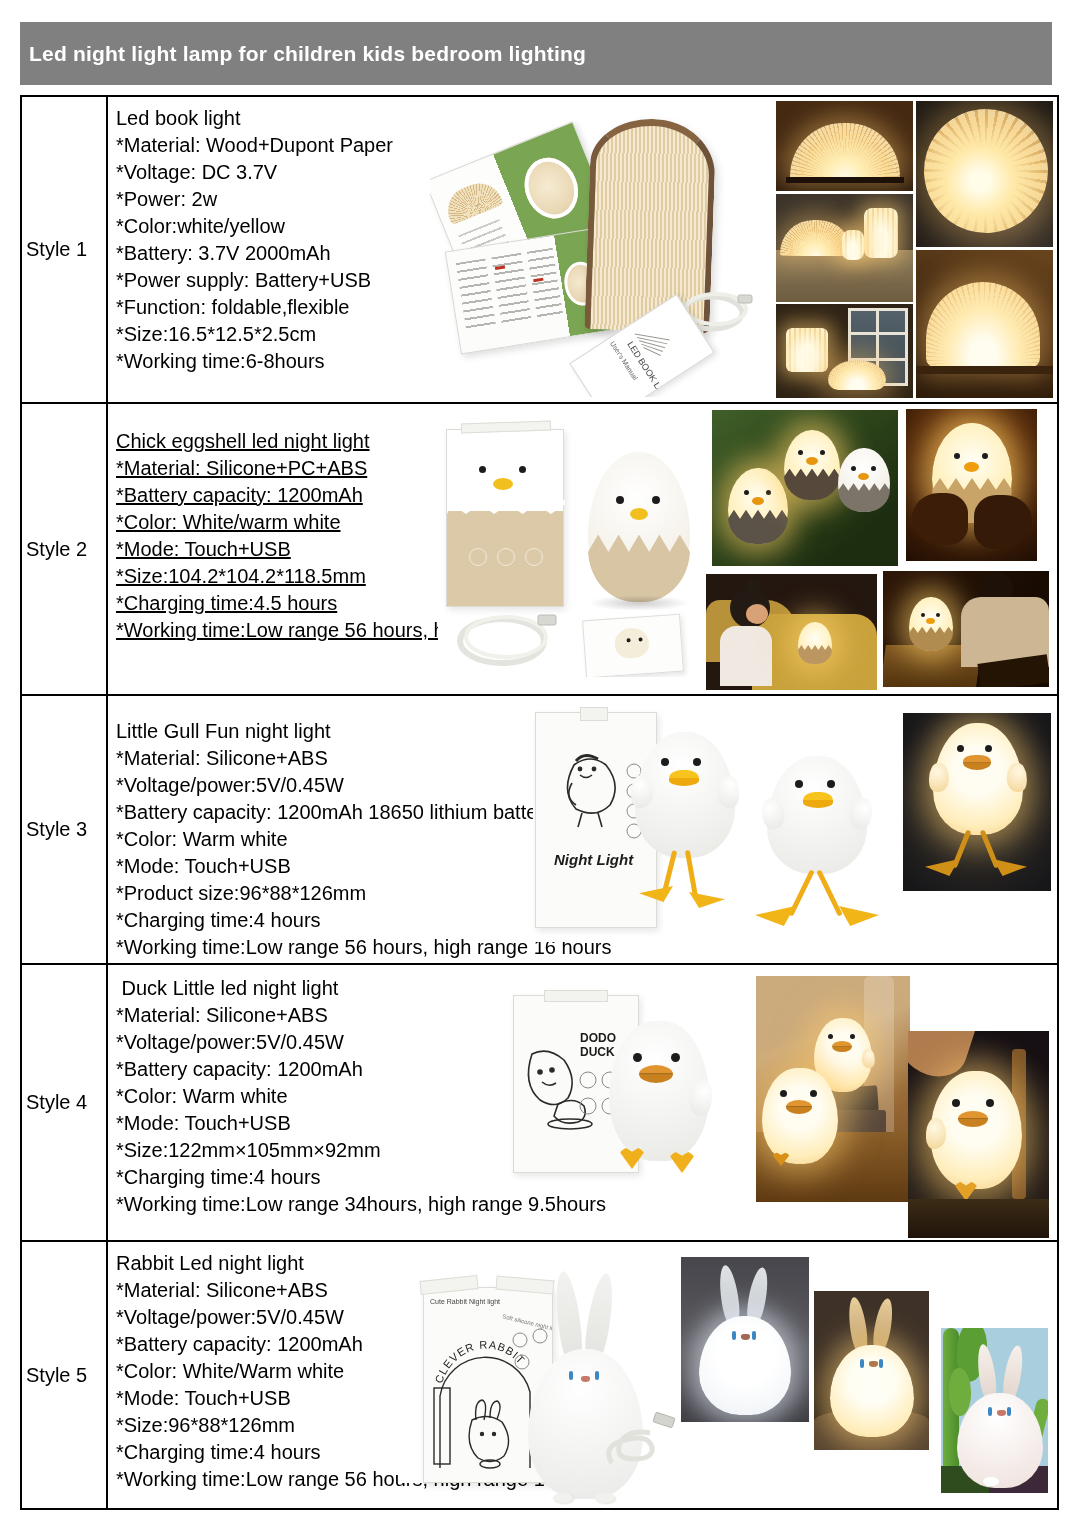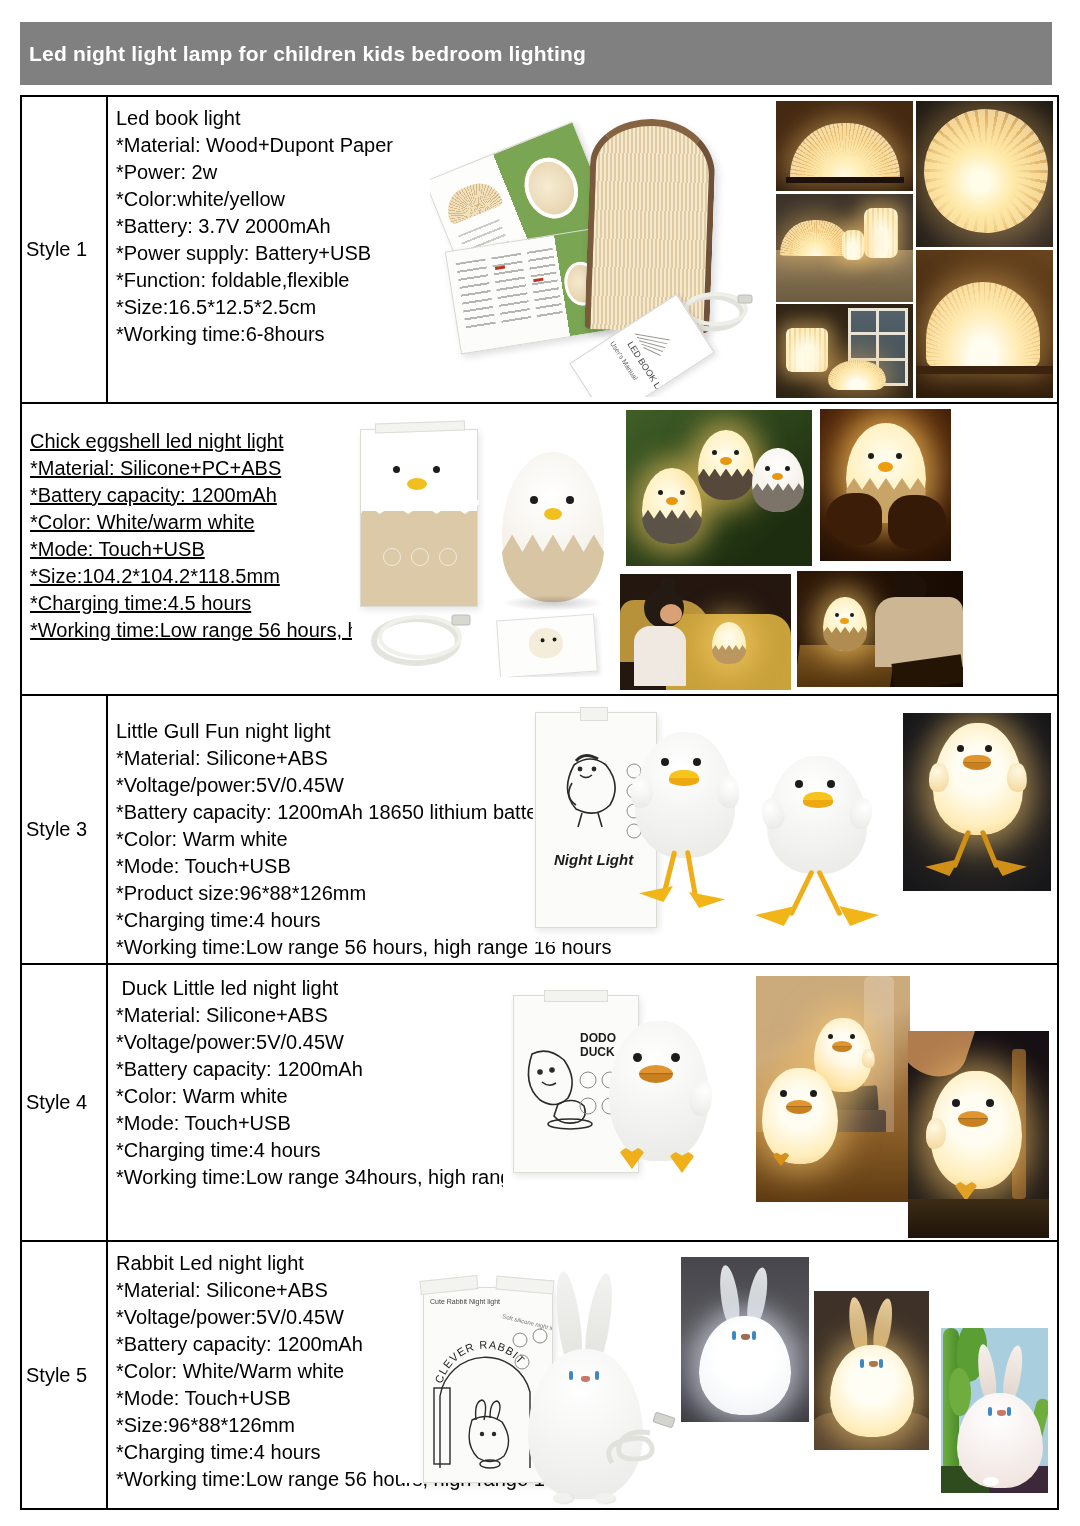--- a/index.html
+++ b/index.html
@@ -104,20 +104,21 @@
 
   <div class="spec-table">
 
     <section class="trow" style="height:305px;">
       <div class="style-cell">Style 1</div>
       <div class="content-cell">
         <div class="text-block" style="top:8px;">
           <div class="row-title">Led book light</div>
           <div>
               <div class="spec-line">*Material: Wood+Dupont Paper</div>
+              <div class="spec-line">*Voltage: DC 3.7V</div>
               <div class="spec-line">*Power: 2w</div>
               <div class="spec-line">*Color:white/yellow</div>
               <div class="spec-line">*Battery: 3.7V 2000mAh</div>
               <div class="spec-line">*Power supply: Battery+USB</div>
               <div class="spec-line">*Function: foldable,flexible</div>
               <div class="spec-line">*Size:16.5*12.5*2.5cm</div>
               <div class="spec-line">*Working time:6-8hours</div>
             </div>
         </div>
 
@@ -182,20 +183,21 @@
           <div class="fanfull" style="left:8px;top:8px;width:124px;height:124px;transform:rotate(-28deg);"></div>
         </div>
         <div class="ph" style="left:808px;top:153px;width:137px;height:148px;background:linear-gradient(200deg,#6a451e,#2c1a0a 80%);">
           <div class="dome" style="left:10px;top:32px;width:114px;height:86px;"></div>
           <div class="obj" style="left:0;top:116px;width:137px;height:8px;background:#3a240e;"></div>
         </div>
       </div>
     </section>
 
     <section class="trow" style="height:290px;">
+      <div class="style-cell">Style 2</div>
       <div class="content-cell">
         <div class="text-block" style="top:24px;text-decoration:underline;">
           <div class="row-title">Chick eggshell led night light</div>
           <div>
               <div class="spec-line">*Material: Silicone+PC+ABS</div>
               <div class="spec-line">*Battery capacity: 1200mAh</div>
               <div class="spec-line">*Color: White/warm white</div>
               <div class="spec-line">*Mode: Touch+USB</div>
               <div class="spec-line">*Size:104.2*104.2*118.5mm</div>
               <div class="spec-line">*Charging time:4.5 hours</div>
@@ -378,20 +380,21 @@
       <div class="style-cell">Style 4</div>
       <div class="content-cell">
         <div class="text-block" style="top:10px;">
           <div class="row-title"> Duck Little led night light</div>
           <div>
               <div class="spec-line">*Material: Silicone+ABS</div>
               <div class="spec-line">*Voltage/power:5V/0.45W</div>
               <div class="spec-line">*Battery capacity: 1200mAh</div>
               <div class="spec-line">*Color: Warm white</div>
               <div class="spec-line">*Mode: Touch+USB</div>
+              <div class="spec-line">*Size:122mm×105mm×92mm</div>
               <div class="spec-line">*Charging time:4 hours</div>
               <div class="spec-line">*Working time:Low range 34hours, high range 9.5hours</div>
             </div>
         </div>
 
         <div class="ph wh" style="left:395px;top:22px;width:218px;height:208px;">
           <div class="carton" style="left:10px;top:8px;width:126px;height:178px;">
             <div class="flap" style="left:30px;top:-6px;width:64px;height:12px;"></div>
             <svg width="124" height="176" viewBox="0 0 124 176">
               <g fill="none" stroke="#2a2a2a" stroke-width="1.6">

